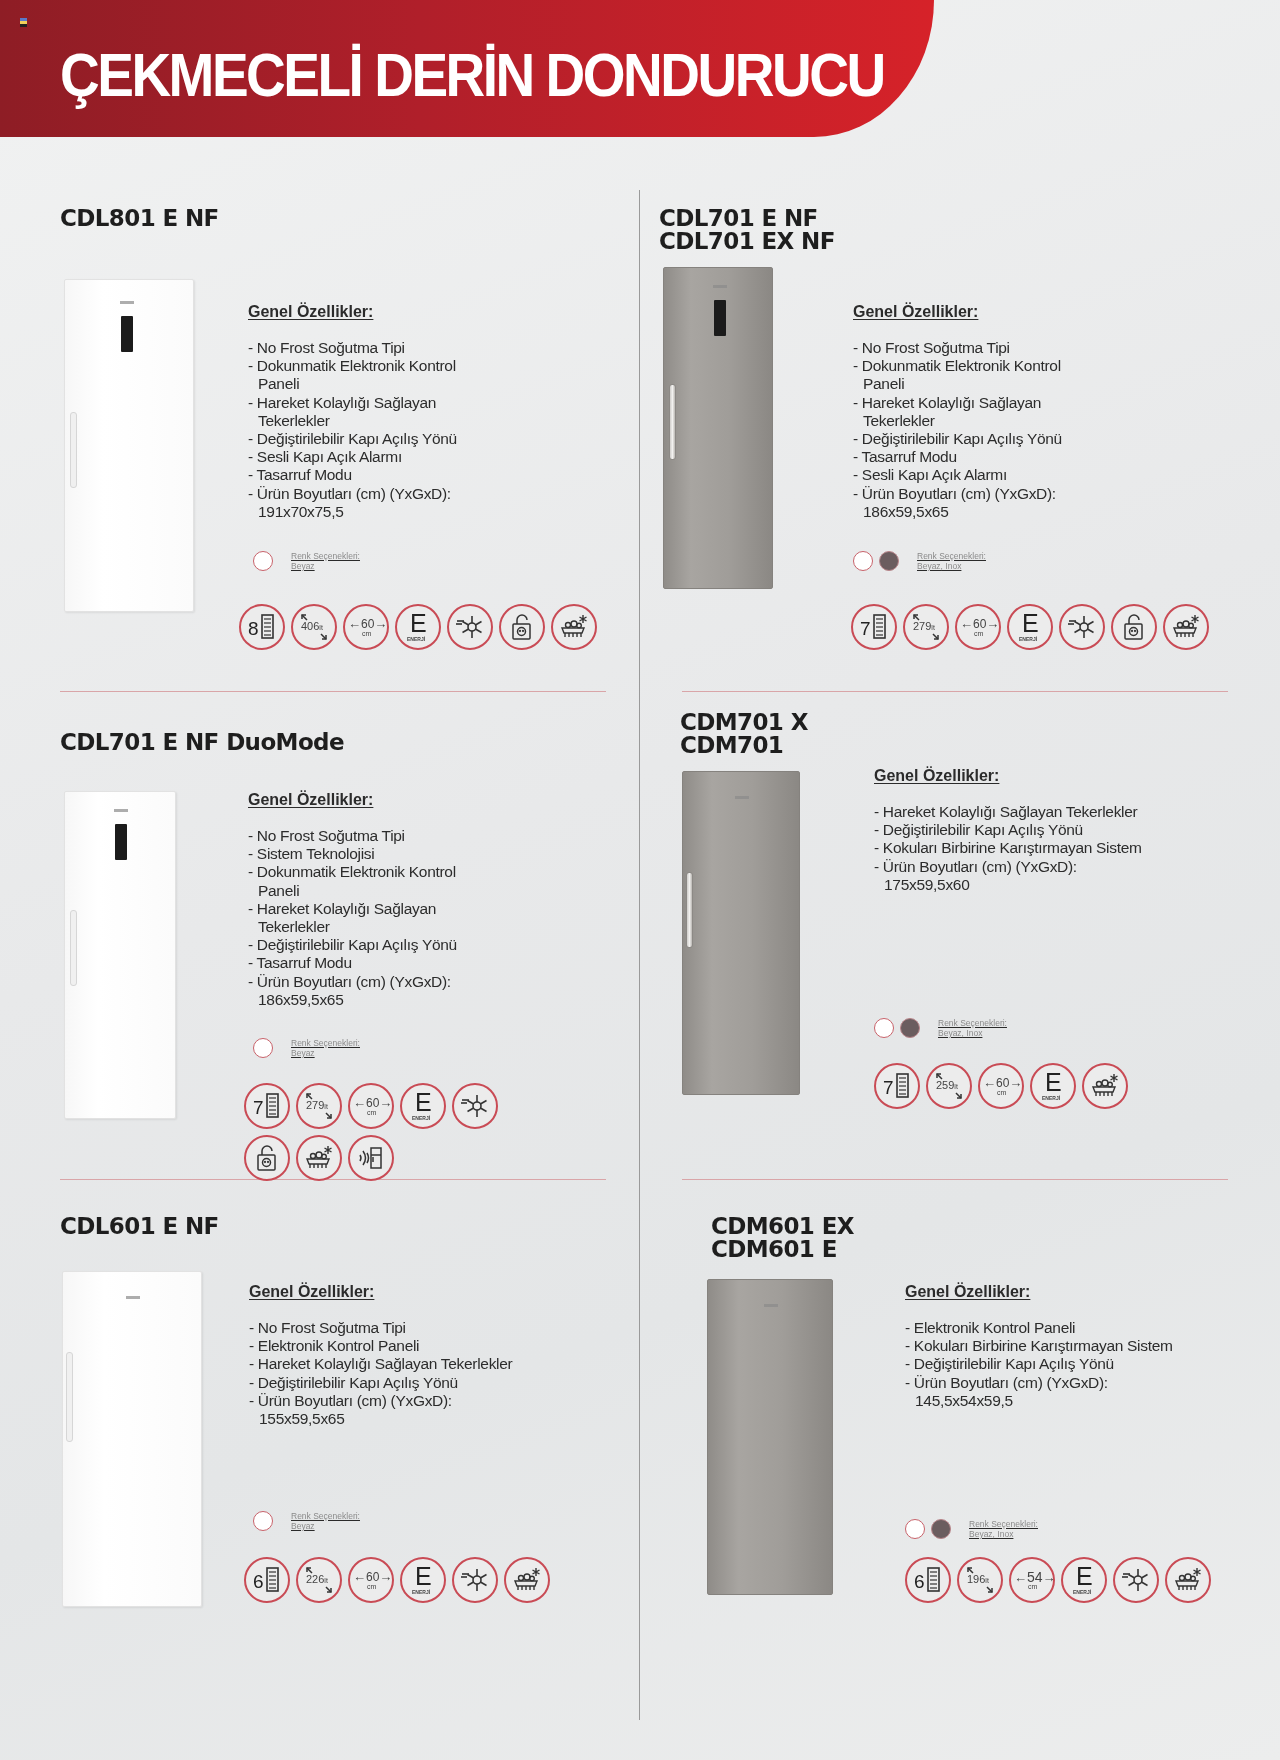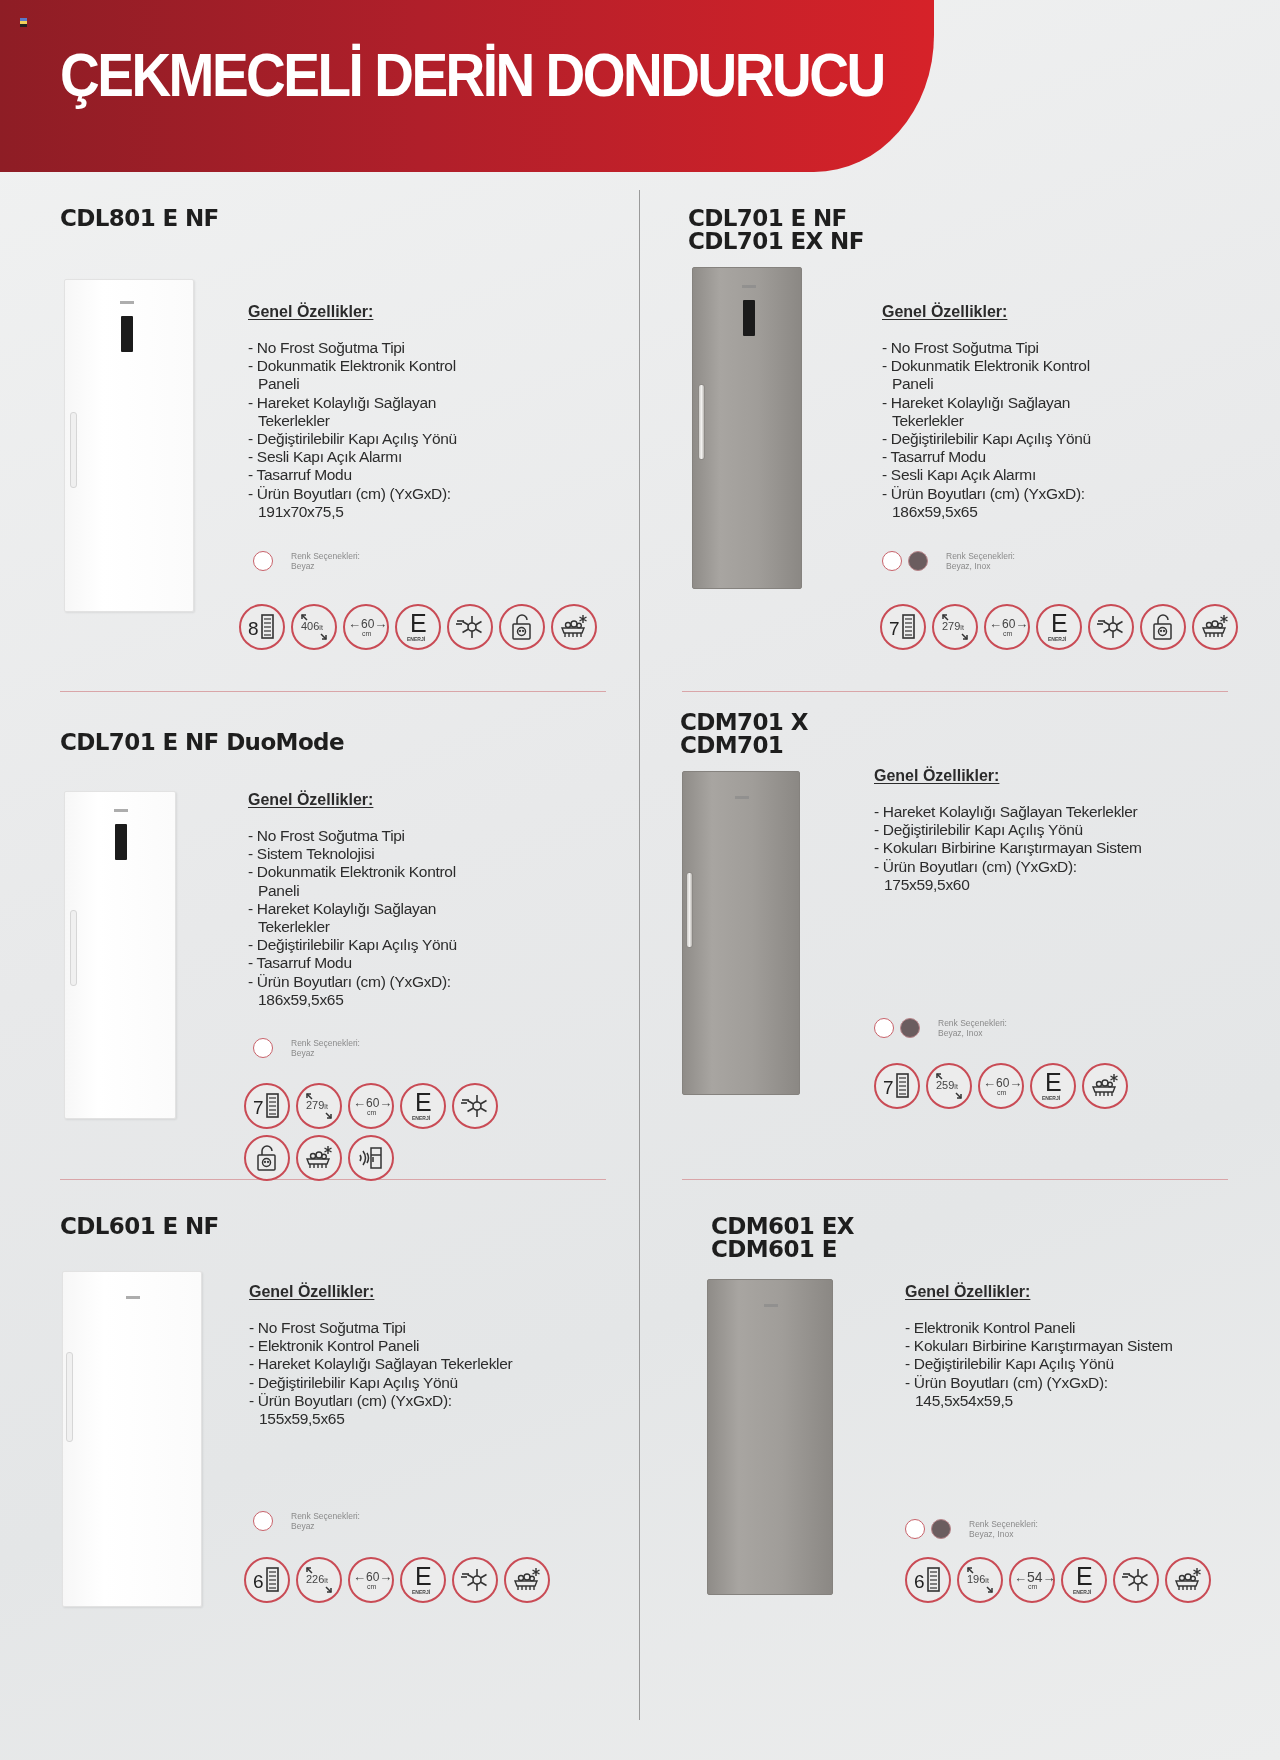--- a/index.html
+++ b/index.html
@@ -6,21 +6,21 @@
   html, body { width: 1280px; height: 1760px; }
   body {
     position: relative;
     overflow: hidden;
     font-family: "DejaVu Sans", sans-serif;
     color: #2a2a2a;
     background: linear-gradient(160deg, #f1f2f2 0%, #e8e9ea 45%, #e4e6e7 70%, #eceded 100%);
   }
   
   .banner {
-    position: absolute; left: 0; top: 0; width: 934px; height: 172px;
+    position: absolute; left: 0; top: 0; width: 934px; height: 137px;
     background: linear-gradient(90deg, #8e1d25 0%, #b01f2a 45%, #d62229 100%);
     border-bottom-right-radius: 120px 137px;
   }
   .banner .flag {
     position: absolute; left: 20px; top: 18px; width: 7px; height: 9px;
   }
   .banner .flag i { display: block; height: 3px; }
   .banner-title {
     position: absolute; left: 60px; top: 40px;
     font-family: "Liberation Sans", sans-serif;
@@ -74,21 +74,21 @@
     text-underline-offset: 2px; margin-bottom: 18px; white-space: nowrap;
   }
   .specs ul { list-style: none; }
   .specs li {
     font-family: "Liberation Sans", sans-serif;
     font-size: 15.5px; line-height: 18.2px; color: #2c2c2c; white-space: nowrap;
     letter-spacing: -0.3px;
   }
   .specs li .cont { display: block; padding-left: 10px; }
 
-  .colors { position: absolute; display: flex; align-items: flex-end; }
+  .colors { position: absolute; display: flex; align-items: flex-end; text-decoration: underline; }
   .swatch {
     width: 20px; height: 20px; border-radius: 50%; margin-right: 6px;
     border: 1.5px solid #c8626a; background: #ffffff;
   }
   .swatch.inox { background: #6b5d5f; border-color: #b9858a; }
   .colors .clabel {
     margin-left: 12px; font-family: "Liberation Sans", sans-serif;
     font-size: 8.5px; line-height: 10px; color: #8a8a8a;
   }
 
@@ -213,21 +213,21 @@
               <path d="M7 21 v4 M11 21 v4 M15 21 v4 M19 21 v4 M23 21 v4"></path>
       <circle cx="10" cy="13" r="2.5"></circle>
               <circle cx="16" cy="12" r="3"></circle>
               <circle cx="21" cy="13.5" r="2.3"></circle>
       <path d="M25 3 v8 M21.5 5 l7 4 M21.5 9 l7-4"></path>
             </g>
           </svg>
         </div>
       </div>
     </section>
-    <section class="product" style="left: 688px; top: 207px; width: 560px; height: 470px;">
+    <section class="product" style="left: 659px; top: 207px; width: 560px; height: 470px;">
       <h2 class="model">
         <div>CDL701 E NF</div>
         <div>CDL701 EX NF</div>
       </h2>
       <div class="fridge inox" style="left: 4px; top: 60px; width: 110px; height: 322px;">
         <div class="logo" style="left:49px;top:17px"></div>
                         <div class="display" style="left:50px;top:32px"></div>
         <div class="handle" style="left:5px;top:116px;height:76px"></div>
       </div>
       <div class="specs" style="left: 194px; top: 96px;">

